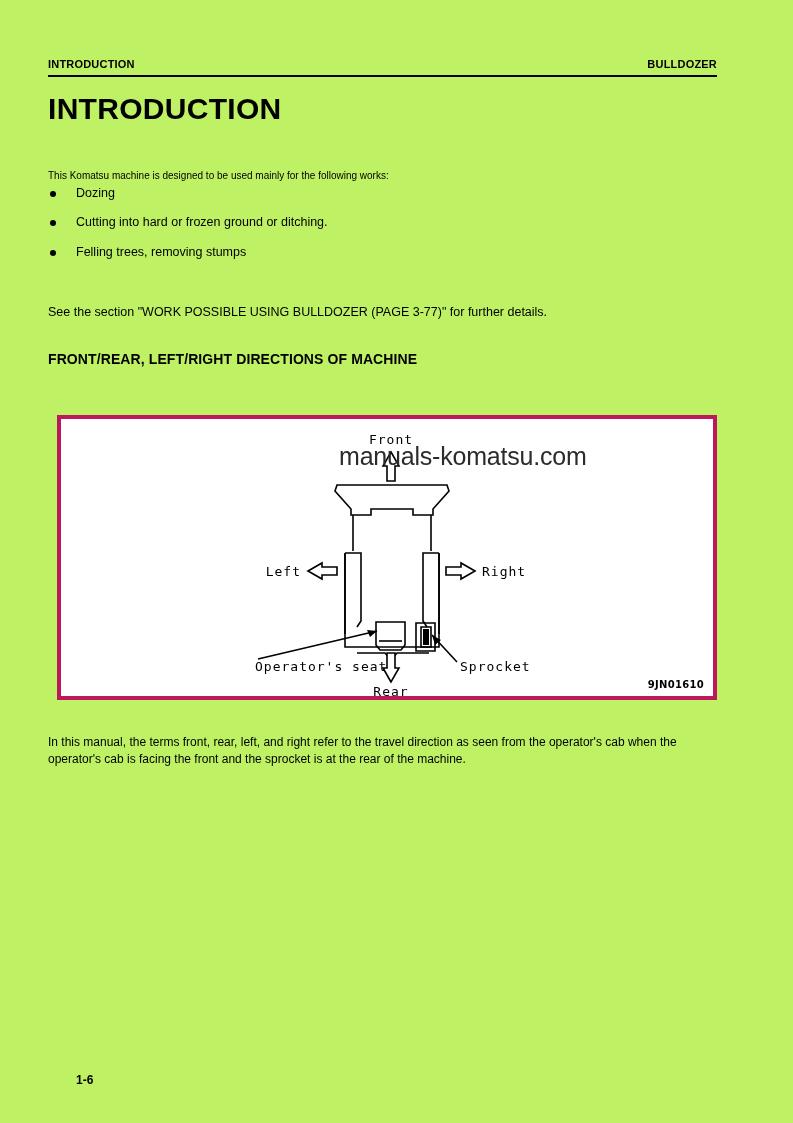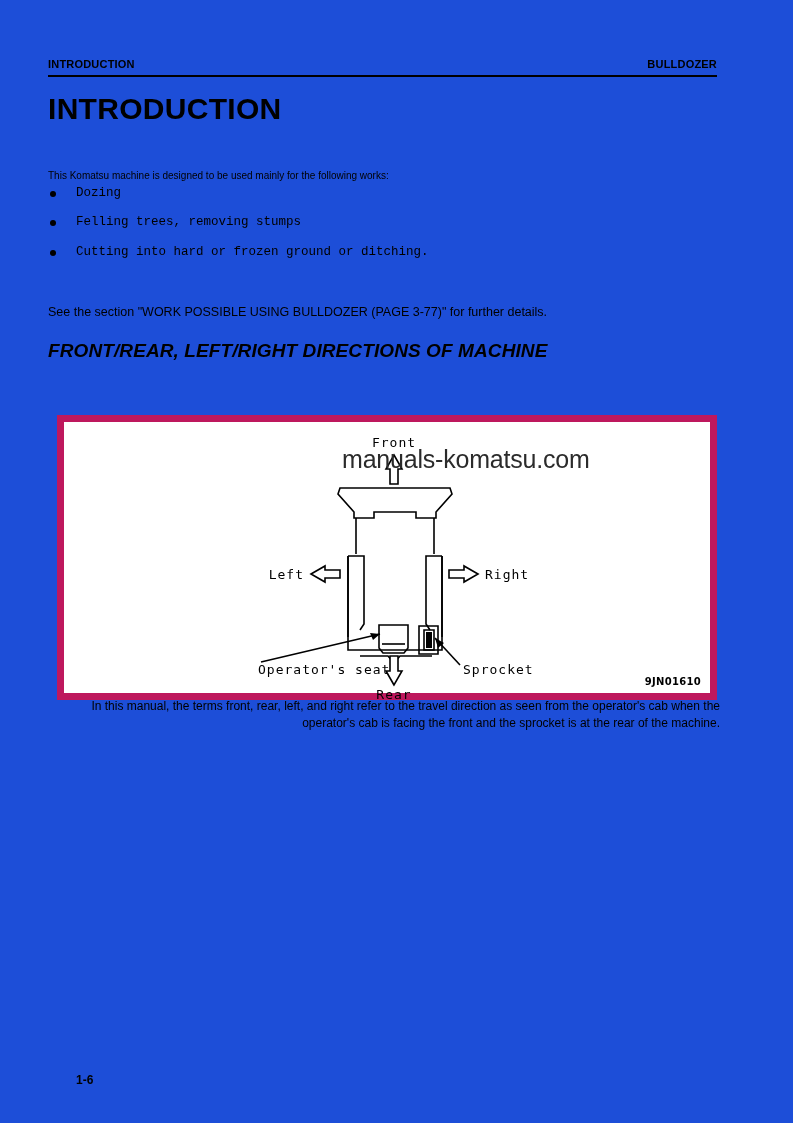--- a/index.html
+++ b/index.html
@@ -13,21 +13,21 @@
     position: relative;
     font-family: "Liberation Sans", sans-serif;
     color: #000000;
     overflow: hidden;
   }
   .page {
     position: absolute;
     left: 0; top: 0;
     width: 793px;
     height: 1123px;
-    background: #1d4ed8;
+    background: #bef264;
   }
 
   
   .header {
     position: absolute;
     left: 48px;
     top: 58px;
     width: 669px;
     display: flex;
     justify-content: space-between;
@@ -50,25 +50,24 @@
     position: absolute;
     left: 48px;
     top: 92px;
     font-size: 30px;
     font-weight: bold;
     letter-spacing: 0.3px;
   }
   .section-title {
     position: absolute;
     left: 48px;
-    top: 340px;
-    font-size: 19px;
+    top: 351px;
+    font-size: 14px;
     font-weight: bold;
     letter-spacing: 0.1px;
-    font-style: italic;
   }
 
   
   .intro-line {
     position: absolute;
     left: 48px;
     top: 170px;
     font-size: 10px;
   }
   .bullet-list {
@@ -88,37 +87,36 @@
     top: 5px;
     width: 6px;
     height: 6px;
     background: #000000;
     border-radius: 50%;
   }
   .bullet-text {
     position: absolute;
     left: 28px;
     top: 0;
-    font-family: Liberation Mono, monospace;
   }
   .see-line {
     position: absolute;
     left: 48px;
     top: 305px;
     font-size: 12.5px;
   }
 
   
   .figure-box {
     position: absolute;
     left: 57px;
     top: 415px;
     width: 660px;
     height: 285px;
-    border: 7px solid #be185d;
+    border: 4px solid #be185d;
     box-sizing: border-box;
     background: #ffffff;
   }
   .figure-svg {
     position: absolute;
     left: 0;
     top: 0;
   }
   .fig-code {
     position: absolute;
@@ -136,25 +134,24 @@
     font-size: 25px;
     color: #2b2b2b;
     white-space: nowrap;
     letter-spacing: -0.2px;
   }
 
   
   .caption {
     position: absolute;
     left: 48px;
-    top: 698px;
+    top: 734px;
     width: 672px;
     font-size: 12px;
     line-height: 17px;
-    text-align: right;
   }
 
   
   .folio {
     position: absolute;
     left: 48px;
     top: 1073px;
     font-size: 12px;
     font-weight: bold;
     margin-left: 28px;
@@ -183,25 +180,25 @@
 
   <div class="intro-line">This Komatsu machine is designed to be used mainly for the following works:</div>
 
   <div class="bullet-list">
     <div class="bullet-item">
       <span class="bullet-dot"></span>
       <span class="bullet-text">Dozing</span>
     </div>
     <div class="bullet-item">
       <span class="bullet-dot"></span>
-      <span class="bullet-text">Felling trees, removing stumps</span>
+      <span class="bullet-text">Cutting into hard or frozen ground or ditching.</span>
     </div>
     <div class="bullet-item">
       <span class="bullet-dot"></span>
-      <span class="bullet-text">Cutting into hard or frozen ground or ditching.</span>
+      <span class="bullet-text">Felling trees, removing stumps</span>
     </div>
   </div>
 
   <div class="see-line">See the section "WORK POSSIBLE USING BULLDOZER (PAGE 3-77)" for further details.</div>
 
   <div class="section-title">FRONT/REAR, LEFT/RIGHT DIRECTIONS OF MACHINE</div>
 
   <div class="figure-box">
 
     <svg class="figure-svg" width="658" height="283" viewBox="0 0 658 283">

